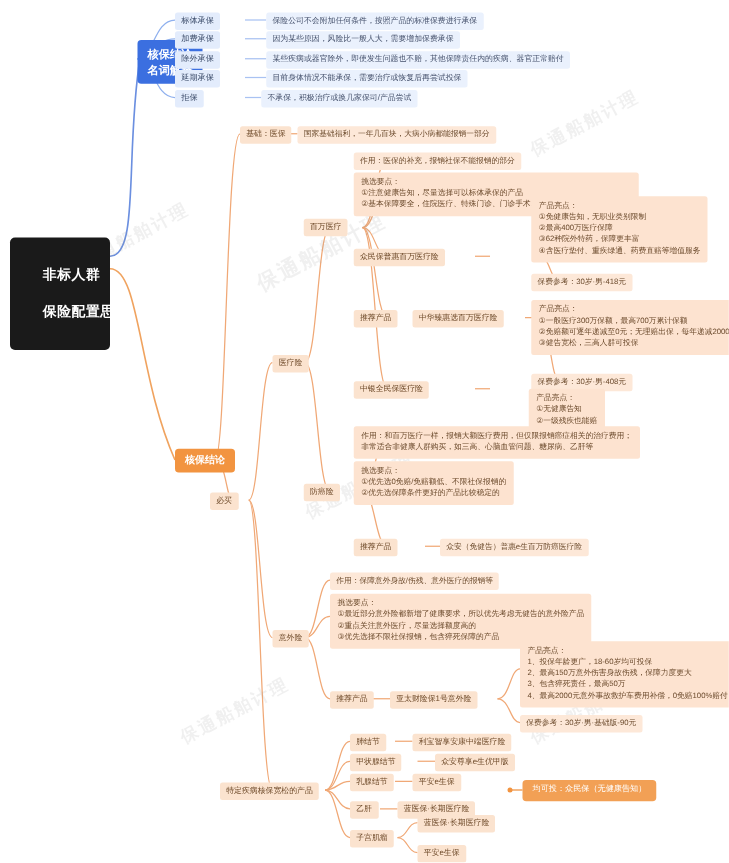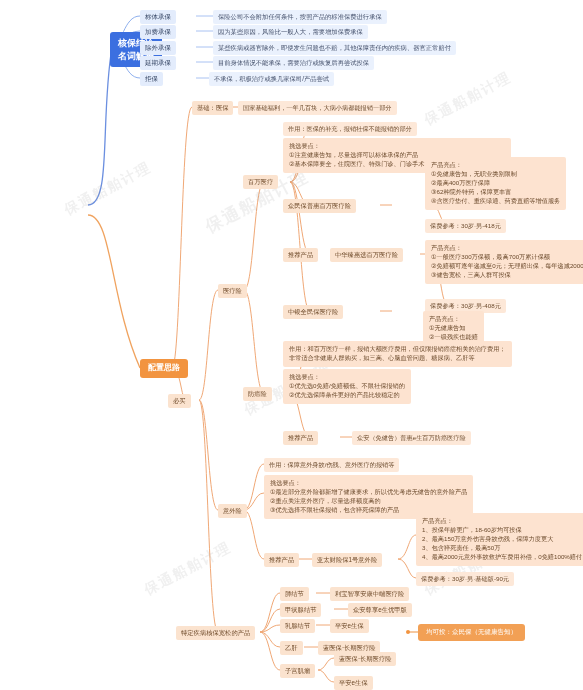--- a/index.html
+++ b/index.html
@@ -134,40 +134,44 @@
     <circle cx="408" cy="632" r="2" fill="#f29440"></circle>
   </svg>
 
   <div class="wm" style="left:200px;top:190px;">保通船舶计理</div>
   <div class="wm" style="left:60px;top:180px;font-size:14px;">保通船舶计理</div>
   <div class="wm" style="left:240px;top:380px;font-size:14px;">保通船舶计理</div>
   <div class="wm" style="left:140px;top:560px;font-size:14px;">保通船舶计理</div>
   <div class="wm" style="left:420px;top:560px;font-size:14px;">保通船舶计理</div>
   <div class="wm" style="left:420px;top:90px;font-size:14px;">保通船舶计理</div>
 
+  <div class="node root" style="left:8px;top:190px;width:80px;">
+    <span>非标人群</span><br>
+    <span>保险配置思路</span>
+  </div>
 
   <div class="node blue-head" style="left:110px;top:32px;width:52px;">核保结论
 名词解释</div>
 
   <div class="node blue-lbl" style="left:140px;top:10px;">标体承保</div>
   <div class="node blue-txt" style="left:213px;top:10px;">保险公司不会附加任何条件，按照产品的标准保费进行承保</div>
 
   <div class="node blue-lbl" style="left:140px;top:25px;">加费承保</div>
   <div class="node blue-txt" style="left:213px;top:25px;">因为某些原因，风险比一般人大，需要增加保费承保</div>
 
   <div class="node blue-lbl" style="left:140px;top:41px;">除外承保</div>
   <div class="node blue-txt" style="left:213px;top:41px;">某些疾病或器官除外，即使发生问题也不赔，其他保障责任内的疾病、器官正常赔付</div>
 
   <div class="node blue-lbl" style="left:140px;top:56px;">延期承保</div>
   <div class="node blue-txt" style="left:213px;top:56px;">目前身体情况不能承保，需要治疗或恢复后再尝试投保</div>
 
   <div class="node blue-lbl" style="left:140px;top:72px;">拒保</div>
   <div class="node blue-txt" style="left:209px;top:72px;">不承保，积极治疗或换几家保司/产品尝试</div>
 
-  <div class="node orange-head" style="left:140px;top:359px;">配置思路</div>
+  <div class="node orange-head" style="left:140px;top:359px;">核保结论</div>
 
   <div class="node or-lbl" style="left:192px;top:101px;">基础：医保</div>
   <div class="node or-txt" style="left:238px;top:101px;">国家基础福利，一年几百块，大病小病都能报销一部分</div>
 
   <div class="node or-lbl" style="left:168px;top:394px;">必买</div>
 
   <div class="node or-lbl" style="left:218px;top:284px;">医疗险</div>
 
   <div class="node or-lbl" style="left:243px;top:175px;">百万医疗</div>
   <div class="node or-txt" style="left:283px;top:122px;">作用：医保的补充，报销社保不能报销的部分</div>

